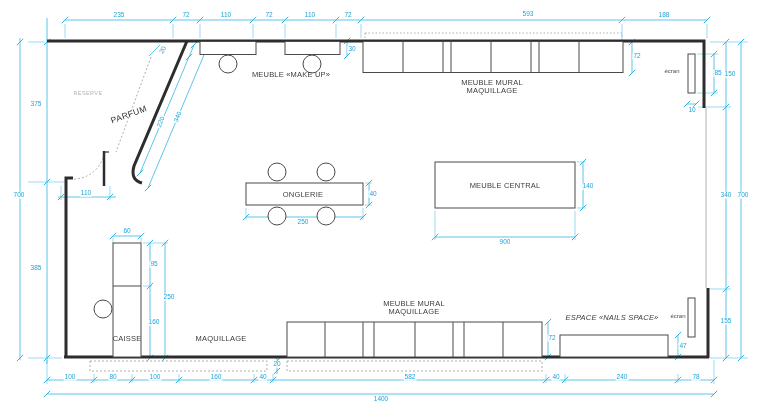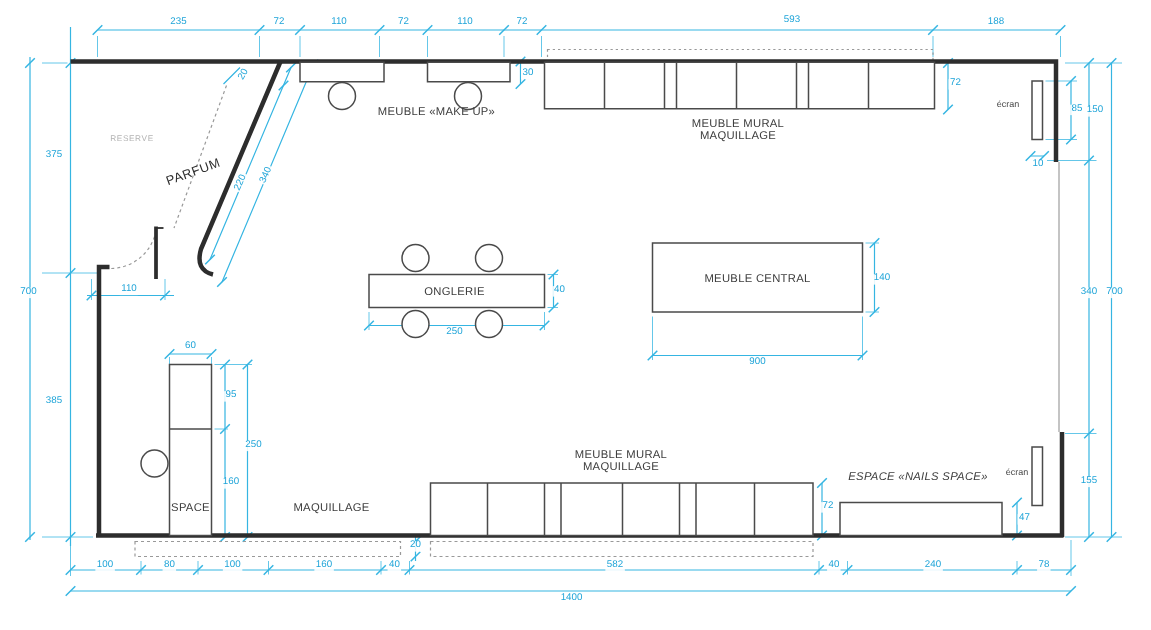--- a/index.html
+++ b/index.html
@@ -185,21 +185,21 @@
       <div class="ann room" style="left: 303px; top: 195px; transform: translate(-50%, -50%);">ONGLERIE</div>
       <div class="ann dim" style="left: 303px; top: 222px; transform: translate(-50%, -50%);">250</div>
       <div class="ann dim" style="left: 373px; top: 194px; transform: translate(-50%, -50%);">40</div>
       <div class="ann room" style="left: 505px; top: 186px; transform: translate(-50%, -50%);">MEUBLE CENTRAL</div>
       <div class="ann dim" style="left: 505px; top: 242px; transform: translate(-50%, -50%);">900</div>
       <div class="ann dim" style="left: 588px; top: 186px; transform: translate(-50%, -50%);">140</div>
       <div class="ann dim" style="left: 127px; top: 231px; transform: translate(-50%, -50%);">60</div>
       <div class="ann dim" style="left: 154px; top: 264px; transform: translate(-50%, -50%);">95</div>
       <div class="ann dim" style="left: 169px; top: 297px; transform: translate(-50%, -50%);">250</div>
       <div class="ann dim" style="left: 154px; top: 322px; transform: translate(-50%, -50%);">160</div>
-      <div class="ann room" style="left: 127px; top: 339px; transform: translate(-50%, -50%);">SPACE</div>
+      <div class="ann room" style="left: 127px; top: 339px; transform: translate(-50%, -50%);">CAISSE</div>
       <div class="ann room" style="left: 221px; top: 339px; transform: translate(-50%, -50%);">MAQUILLAGE</div>
       <div class="ann dim" style="left: 277px; top: 364px; transform: translate(-50%, -50%);">20</div>
       <div class="ann room" style="left: 414px; top: 308px; transform: translate(-50%, -50%);">MEUBLE MURAL
 MAQUILLAGE</div>
       <div class="ann dim" style="left: 552px; top: 338px; transform: translate(-50%, -50%);">72</div>
       <div class="ann room" style="left: 612px; top: 318px; transform: translate(-50%, -50%); font-style: italic;">ESPACE «NAILS SPACE»</div>
       <div class="ann room-sm" style="left: 678px; top: 316px; transform: translate(-50%, -50%);">écran</div>
       <div class="ann dim" style="left: 683px; top: 346px; transform: translate(-50%, -50%);">47</div>
       <div class="ann dim" style="left: 70px; top: 377px; transform: translate(-50%, -50%);">100</div>
       <div class="ann dim" style="left: 113px; top: 377px; transform: translate(-50%, -50%);">80</div>

